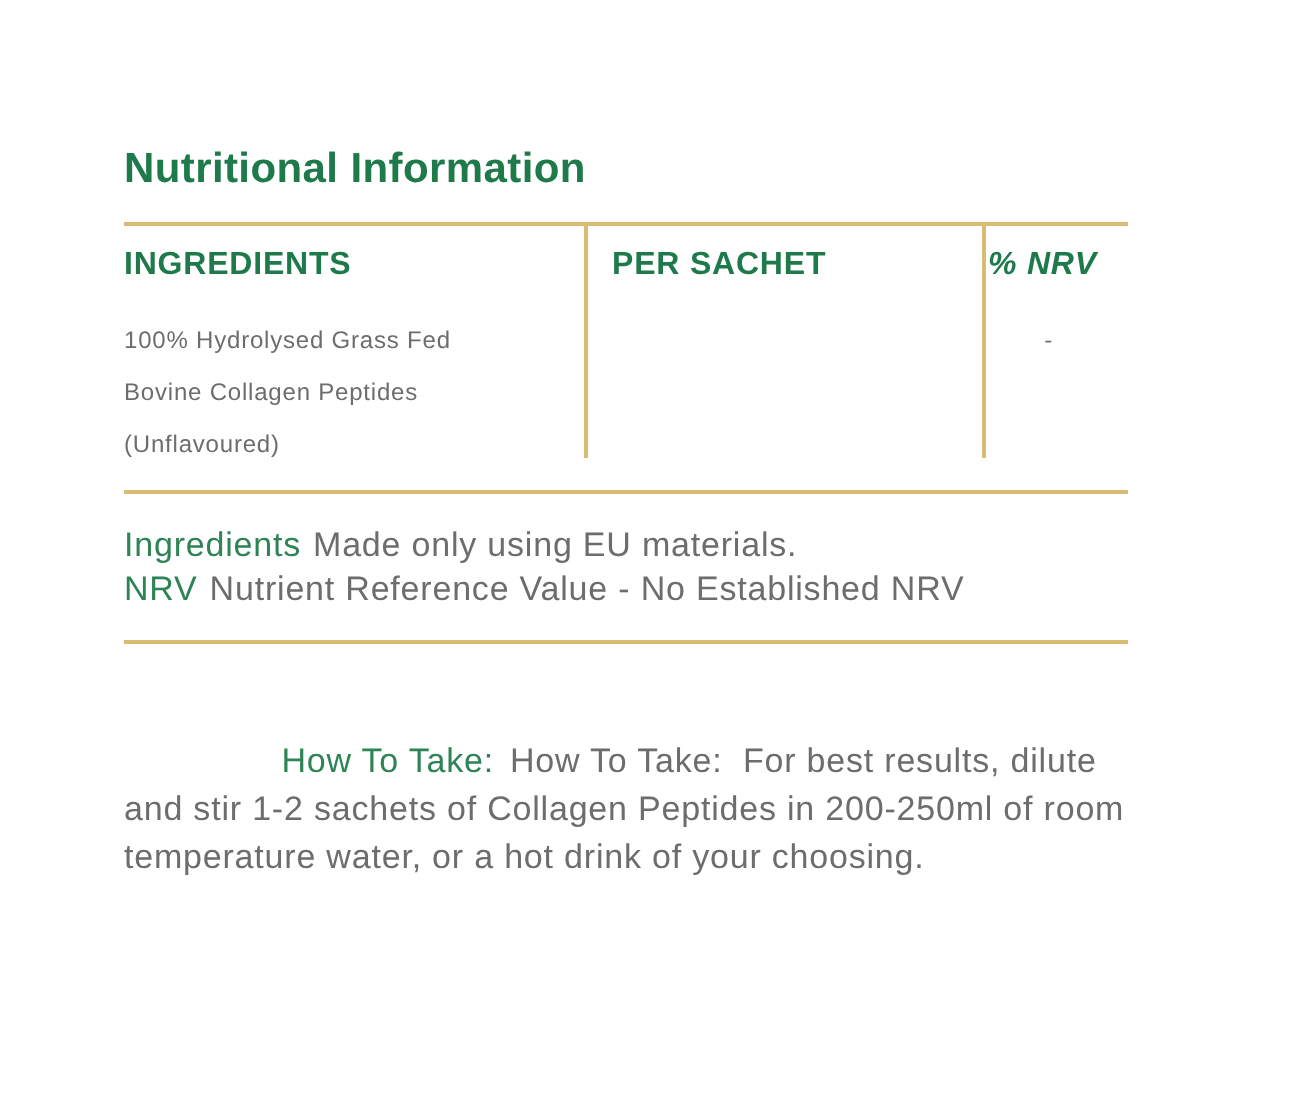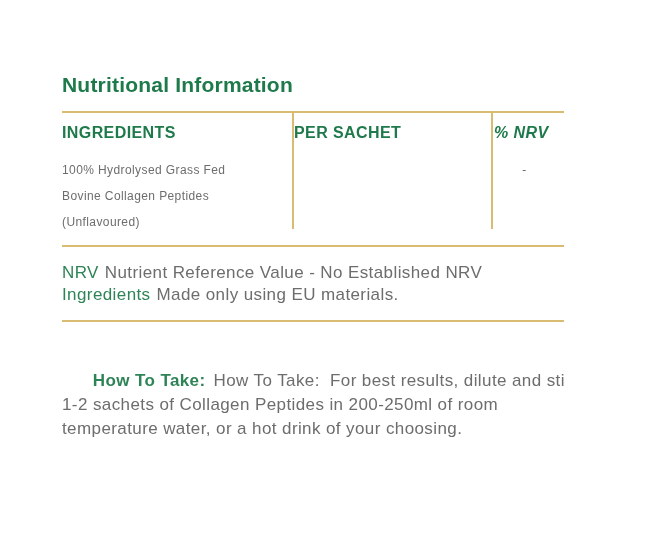--- a/index.html
+++ b/index.html
@@ -31,21 +31,21 @@
     width: 100%;
     background: var(--line-gold, #d9bc72);
   }
   .top-line { margin-top: 13px; }
   .nutri-table { display: flex; height: 116px; }
   .col { height: 100%; }
   .col-ingredients { width: 230px; padding-right: 10px; }
   .col-sachet {
     width: 199px;
     border-left: 2px solid var(--line-gold, #d9bc72);
-    padding-left: 0;
+    padding-left: 12px;
   }
   .col-nrv {
     flex: 1;
     border-left: 2px solid var(--line-gold, #d9bc72);
     padding-left: 1px;
     font-style: italic;
   }
   .col-header {
     padding-top: 10px;
     font-size: 16px;
@@ -78,21 +78,21 @@
   .section-line { margin-top: 14px; }
   .how-to {
     margin: 23px 0 0 0;
     width: 520px;
     font-size: 17px;
     line-height: 24px;
     letter-spacing: 0.4px;
     color: var(--body-gray, #6d6d6d);
     white-space: pre-wrap;
   }
-  .how-to .green-label { font-weight: 700; margin-right: 8px; }
+  .how-to .green-label { font-weight: 400; margin-right: 8px; margin-left: 48px; }
 </style>
 </head>
 <body>
 
 <div class="canvas" style="--heading-green: #1e7a4a; --accent-green: #2e8456; --body-gray: #6d6d6d; --line-gold: #d9bc72;">
   <div class="content">
 
     <h1 class="page-title">Nutritional Information</h1>
 
     <div class="gold-line top-line"></div>
@@ -108,24 +108,24 @@
       <div class="col col-nrv">
         <div class="col-header">% NRV</div>
         <div class="cell-value nrv-value">-</div>
       </div>
     </div>
 
     <div class="gold-line bottom-line"></div>
 
     <div class="notes">
       <div class="note-line">
-        <span class="green-label">NRV</span><span class="note-text">Nutrient Reference Value - No Established NRV</span>
+        <span class="green-label">Ingredients</span><span class="note-text">Made only using EU materials.</span>
       </div>
       <div class="note-line">
-        <span class="green-label">Ingredients</span><span class="note-text">Made only using EU materials.</span>
+        <span class="green-label">NRV</span><span class="note-text">Nutrient Reference Value - No Established NRV</span>
       </div>
     </div>
 
     <div class="gold-line section-line"></div>
 
     <p class="how-to">
       <span class="green-label">How To Take:</span><span class="how-to-text">How To Take:  For best results, dilute and stir 1-2 sachets of Collagen Peptides in 200-250ml of room temperature water, or a hot drink of your choosing.</span>
     </p>
 
   </div>

